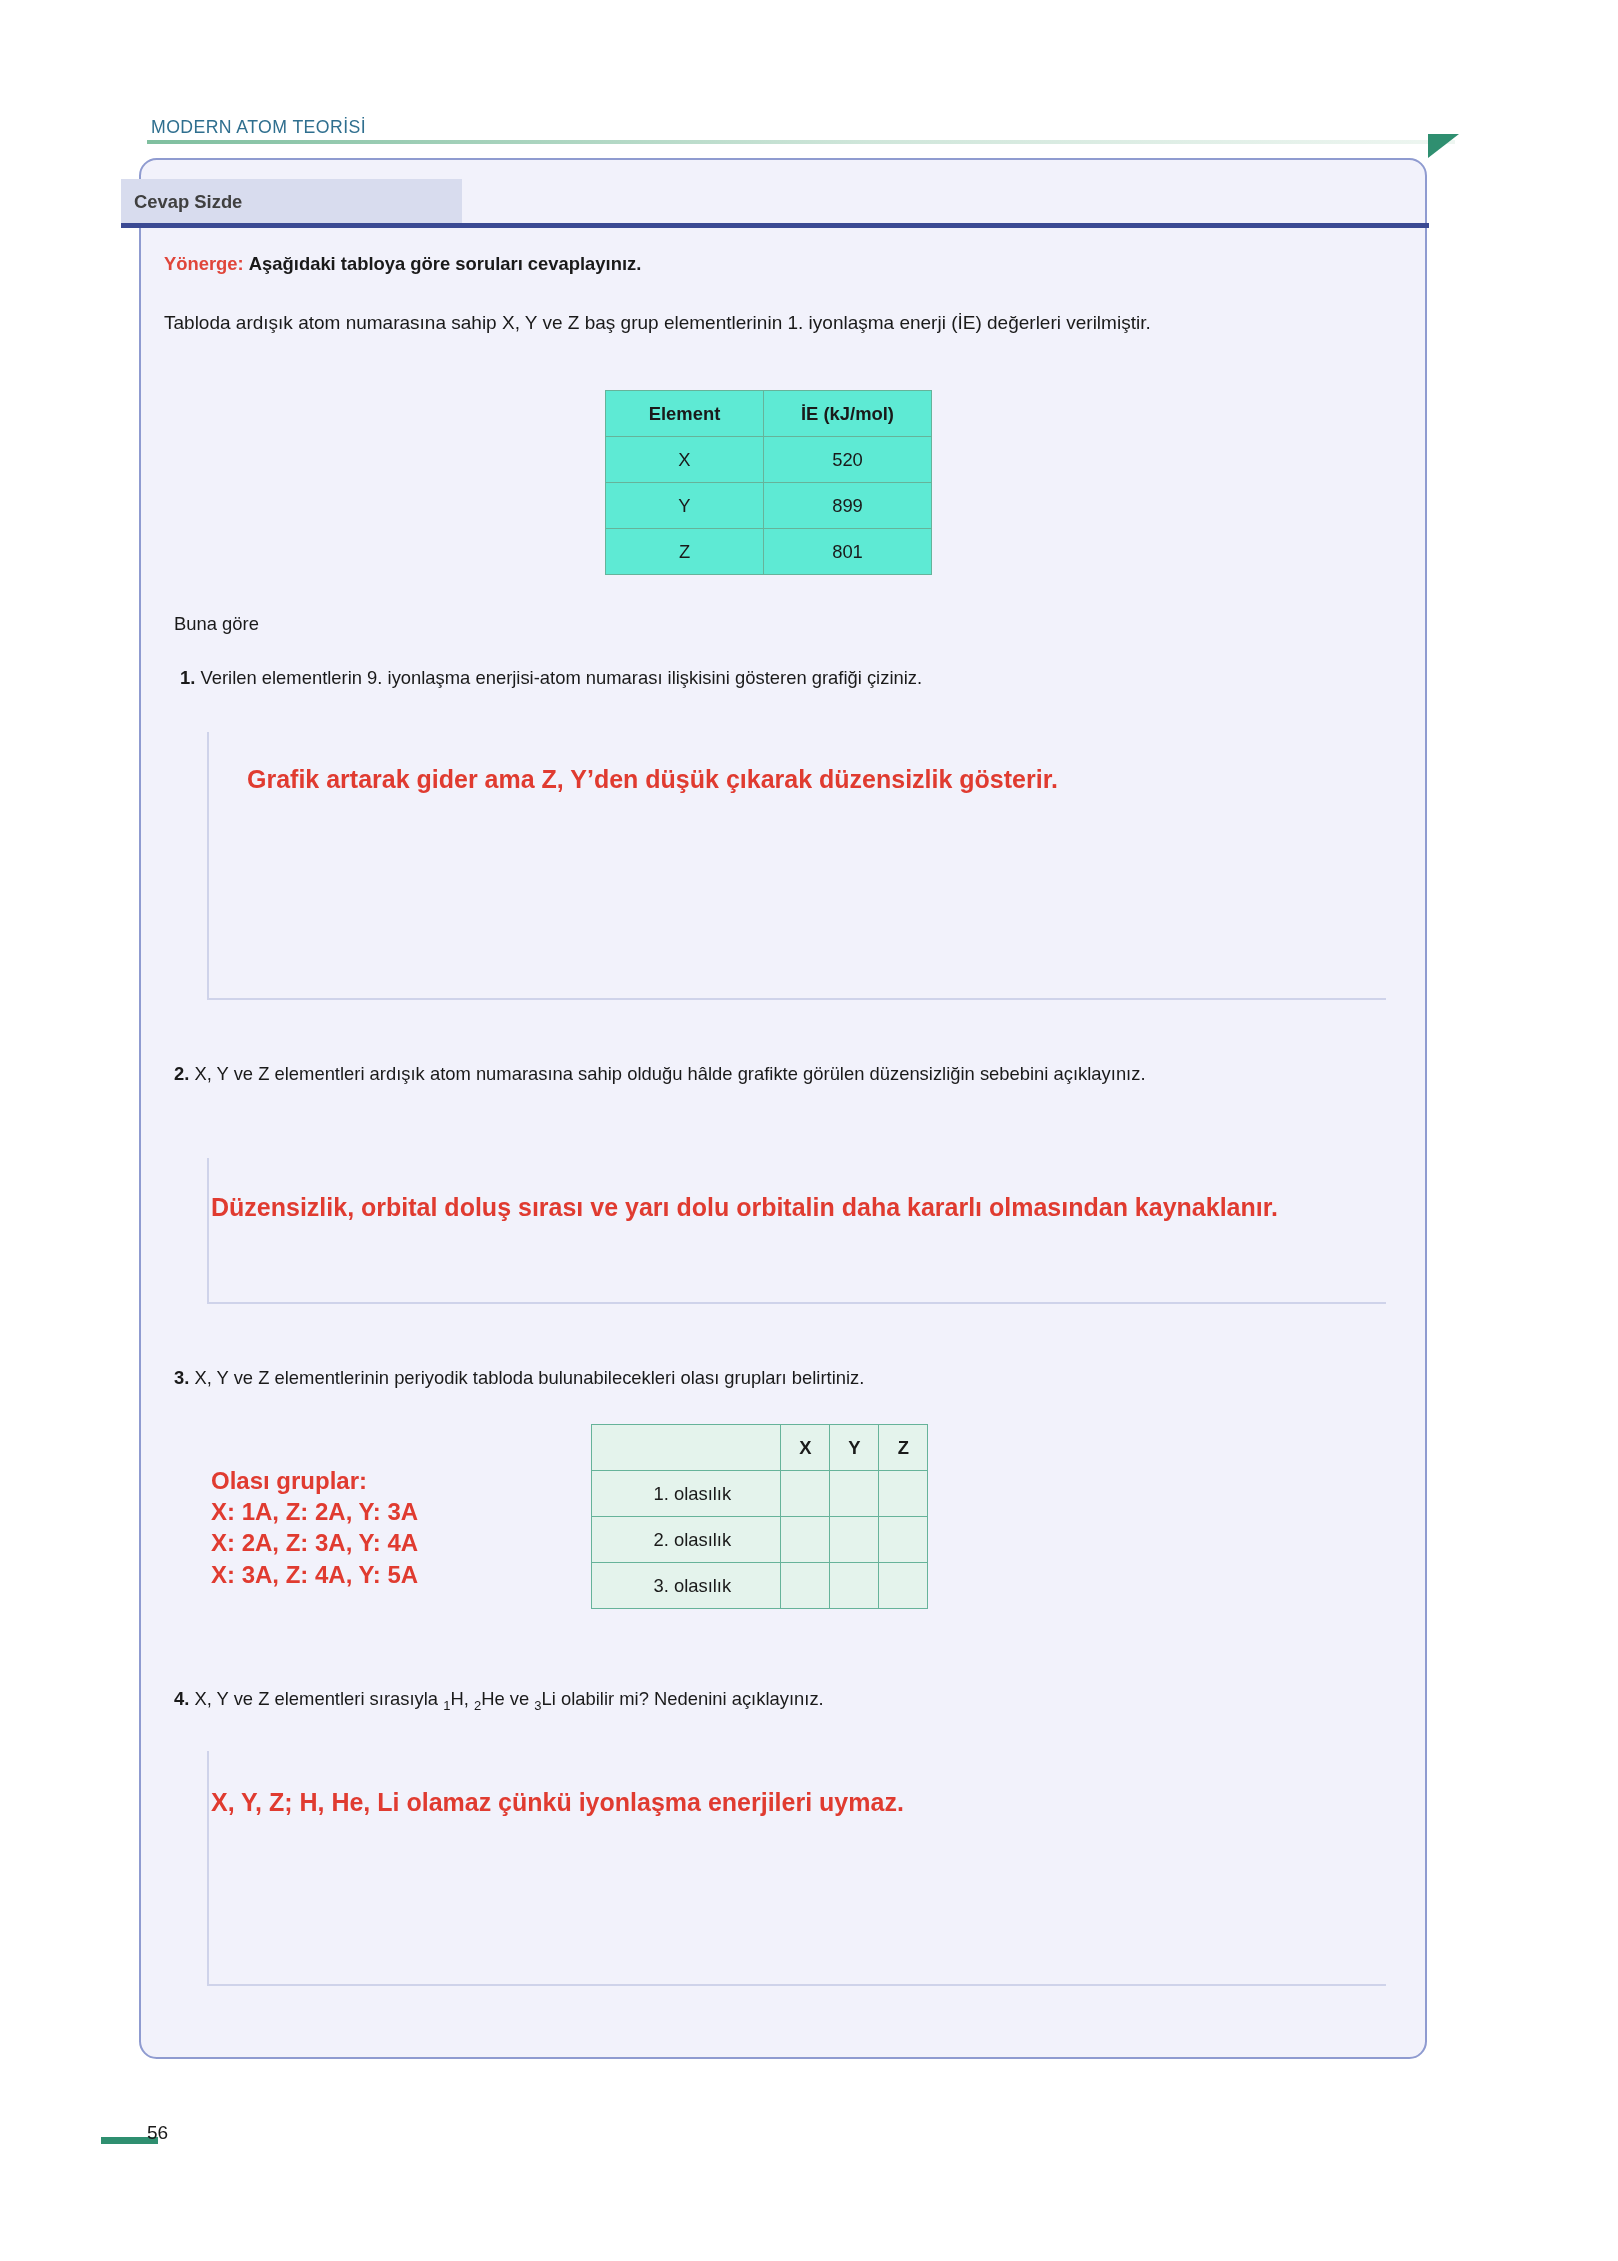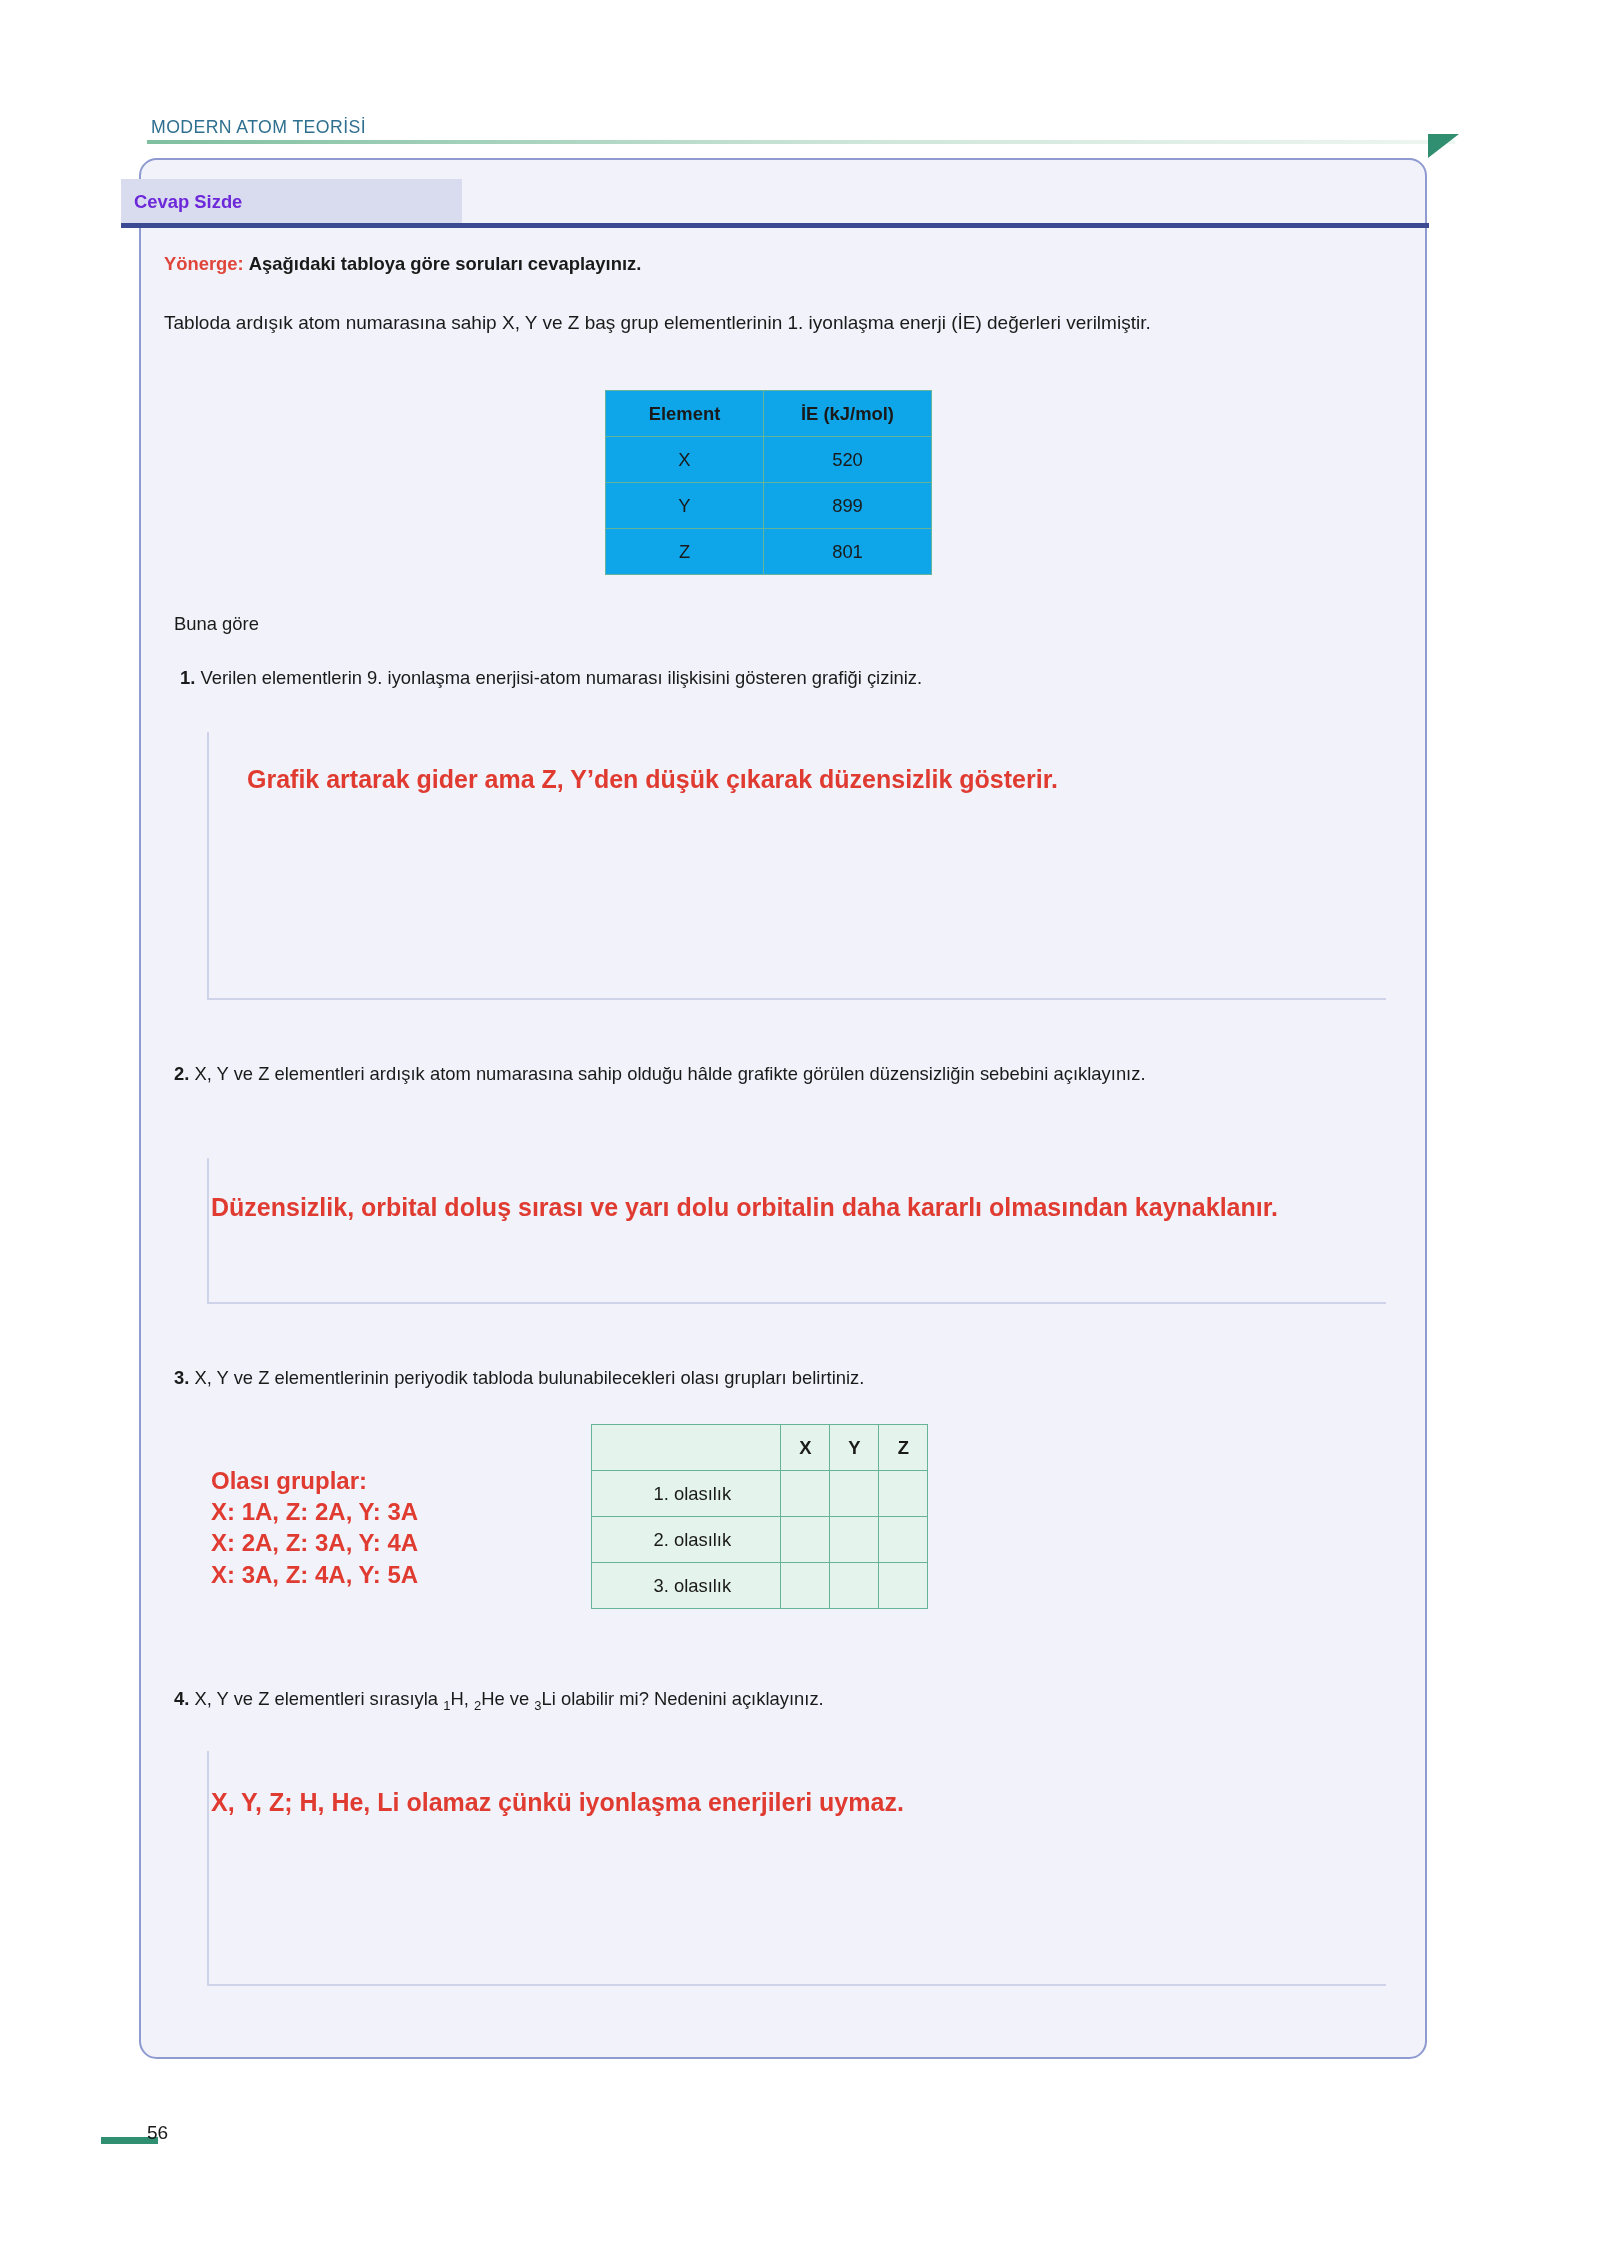--- a/index.html
+++ b/index.html
@@ -72,21 +72,21 @@
     height: 46px;
     background: #d8dcee;
     box-sizing: border-box;
   }
   .tab-label {
     position: absolute;
     left: 134px;
     top: 191px;
     font-size: 18.4px;
     font-weight: bold;
-    color: #6d28d9;
+    color: #404040;
     white-space: nowrap;
   }
   .tab-underline {
     position: absolute;
     left: 121px;
     top: 223px;
     width: 1308px;
     height: 4.8px;
     background: #3b4a93;
   }
@@ -177,21 +177,21 @@
   .t1 {
     position: absolute;
     left: 605px;
     top: 390px;
     border-collapse: collapse;
     font-size: 18.4px;
     color: #1a1a1a;
   }
   .t1 th, .t1 td {
     border: 1.4px solid #66b39a;
-    background: #0ea5e9;
+    background: #5eead4;
     text-align: center;
     padding: 0;
     height: 45px;
   }
   .t1 th {
     font-weight: bold;
   }
   .t1 .c-el { width: 157px; }
   .t1 .c-ie { width: 167px; }
 

